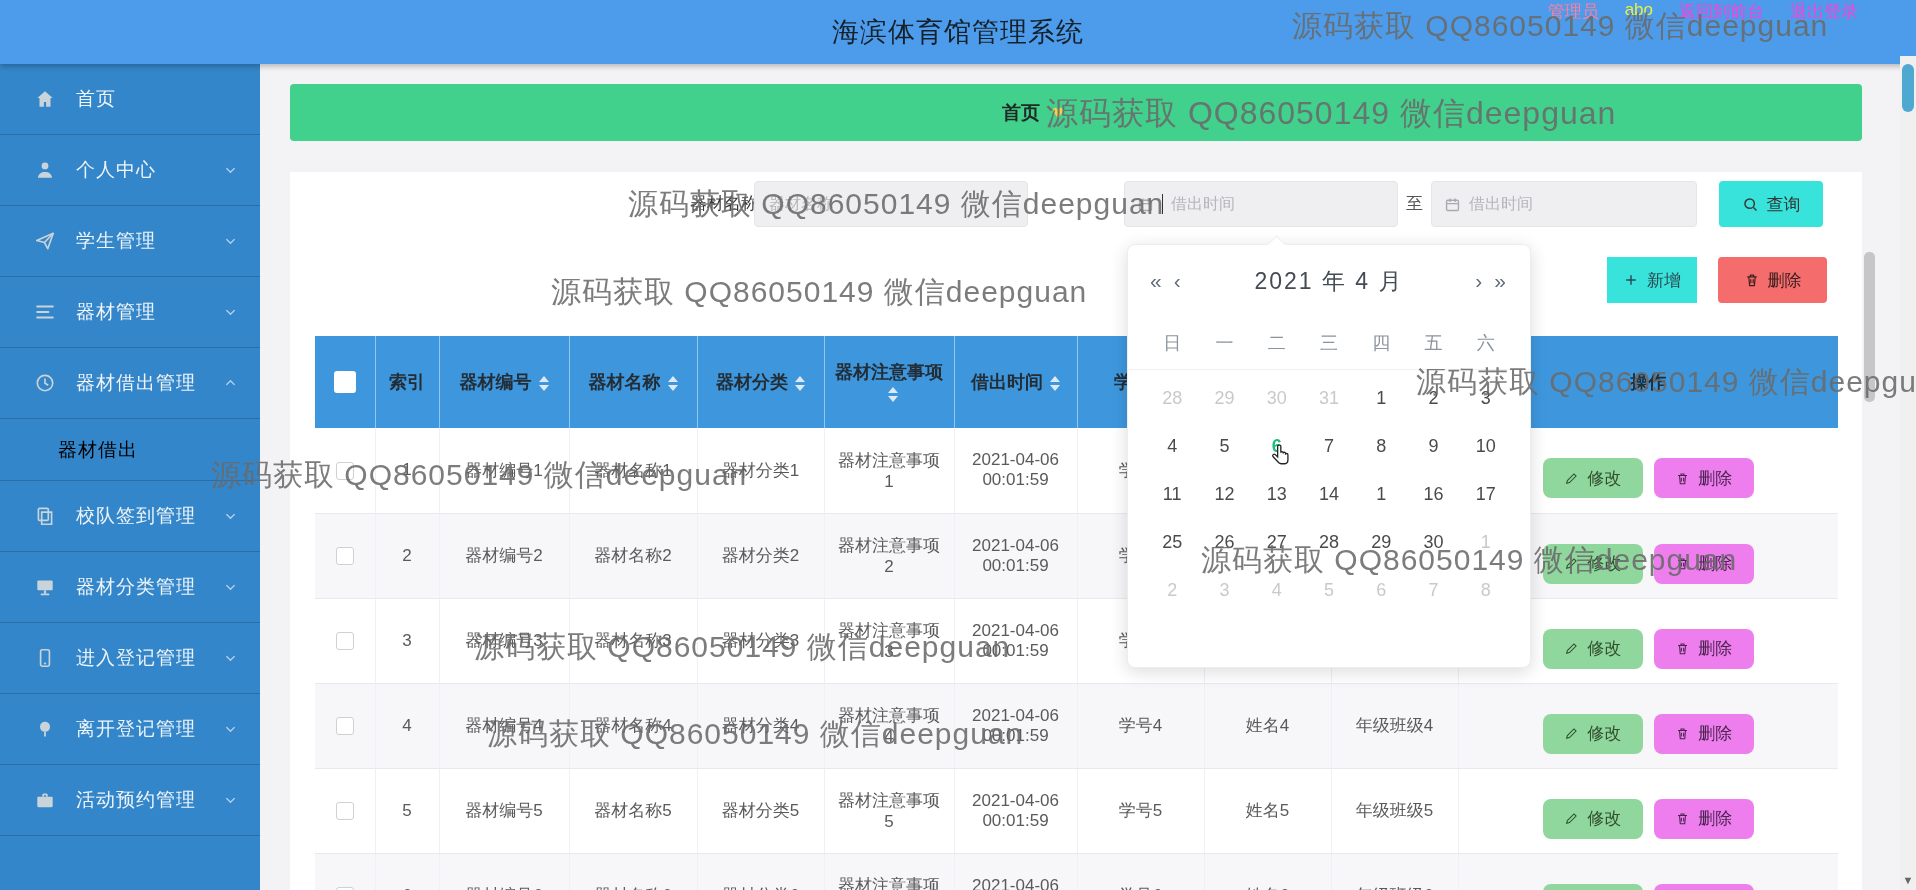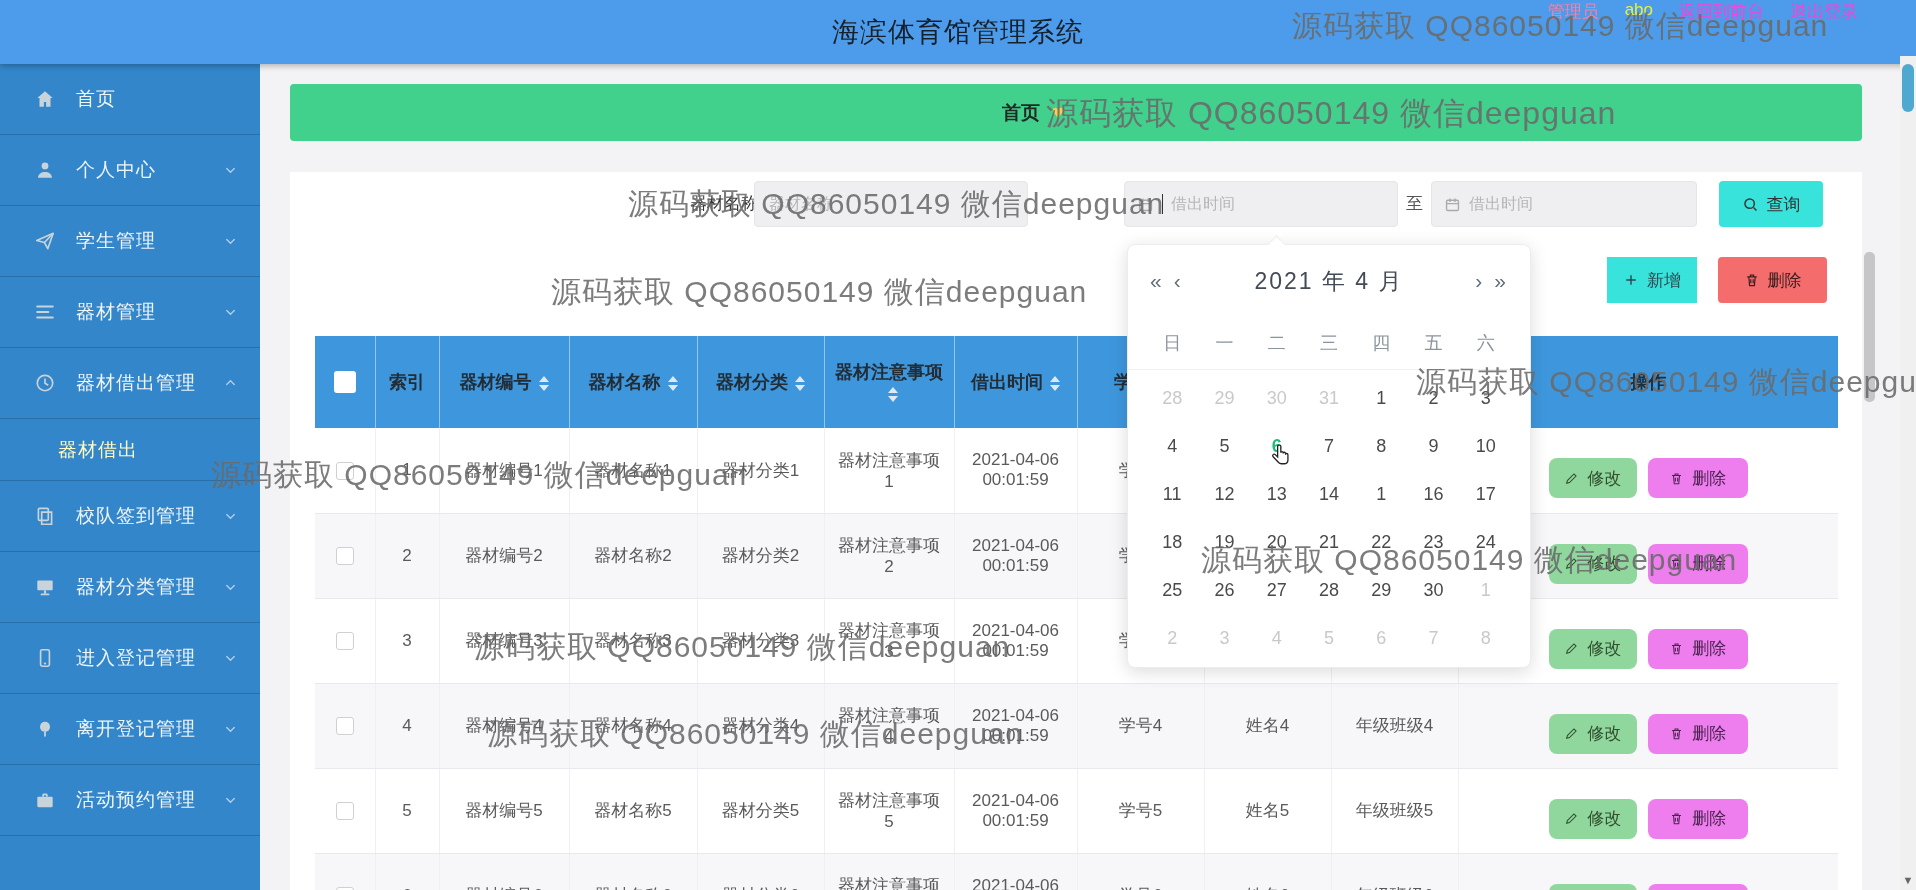--- a/index.html
+++ b/index.html
@@ -22,21 +22,21 @@
     background:#3486ca; z-index:5; overflow:hidden; }
   .side-item { position:relative; height:71px; display:flex; align-items:center;
     padding-left:34px; color:#eef4f8; font-size:19px; letter-spacing:1px;
     border-bottom:1px solid rgba(12,54,88,.28); cursor:pointer; }
   .side-item .ico { width:26px; height:22px; margin-right:16px; color:#c9d3da; flex:0 0 26px; }
   .side-item .ico svg { width:22px; height:22px; display:block; }
   .side-item .chev { position:absolute; right:22px; top:50%; transform:translateY(-50%);
     color:rgba(255,255,255,.6); }
   .side-item .chev svg { width:15px; height:15px; display:block; }
   .side-sub { height:62px; display:flex; align-items:center; padding-left:58px;
-    color:#fef9c3; font-size:19px; letter-spacing:1px; border-bottom:1px solid rgba(12,54,88,.28);
+    color:#000000; font-size:19px; letter-spacing:1px; border-bottom:1px solid rgba(12,54,88,.28);
     cursor:pointer; }
 
   
   .crumb-bar { position:absolute; left:290px; top:84px; width:1572px; height:57px;
     background:#41d18d; border-radius:4px; display:flex; align-items:center;
     padding-left:712px; z-index:2; }
   .crumb-home { font-size:19px; font-weight:bold; color:#202a24; }
   .crumb-heart { color:#f7ce4e; font-size:20px; margin-left:12px; }
 
   
@@ -86,21 +86,21 @@
   .tbl tr.even td { background:#f7f7fa; }
   .sort { display:inline-flex; flex-direction:column; gap:3px; margin-left:7px;
     vertical-align:middle; }
   .sort i { width:0; height:0; border-left:5px solid transparent; border-right:5px solid transparent; display:block; }
   .sort .up { border-bottom:6px solid #ddeaf6; }
   .sort .dn { border-top:6px solid #ddeaf6; }
   .cb { display:inline-block; background:#fff; border:1px solid #cfcfd6; border-radius:3px;
     cursor:pointer; vertical-align:middle; }
   .cb-head { width:22px; height:22px; border:none; }
   .cb-row { width:18px; height:18px; }
-  .btn-edit { width:88px; height:40px; background:#90d79e; border-radius:8px;
+  .btn-edit { width:100px; height:40px; background:#90d79e; border-radius:8px;
     font-size:17px; color:#32502f;margin-top:16px; }
   .btn-rowdel { width:100px; height:40px; background:#ee7ded; border-radius:8px;
     font-size:17px; color:#4b2450; margin-left:11px; }
 
   
   .cal-pop { position:absolute; left:1127px; top:244px; width:404px; height:424px;
     background:#fff; border:1px solid #ededf0; border-radius:8px;
     box-shadow:0 4px 18px rgba(0,0,0,.14); z-index:20; }
   .cal-notch { position:absolute; left:142px; top:-7px; width:13px; height:13px;
     background:#fff; transform:rotate(45deg); border-left:1px solid #ededf0;
@@ -582,29 +582,20 @@
       <div class="cal-row">
         <span class="cal-day">11</span>
         <span class="cal-day">12</span>
         <span class="cal-day">13</span>
         <span class="cal-day">14</span>
         <span class="cal-day">1</span>
         <span class="cal-day">16</span>
         <span class="cal-day">17</span>
       </div>
       <div class="cal-row">
-        <span class="cal-day">18</span>
-        <span class="cal-day">19</span>
-        <span class="cal-day">20</span>
-        <span class="cal-day">21</span>
-        <span class="cal-day">22</span>
-        <span class="cal-day">23</span>
-        <span class="cal-day">24</span>
-      </div>
-      <div class="cal-row">
         <span class="cal-day">25</span>
         <span class="cal-day">26</span>
         <span class="cal-day">27</span>
         <span class="cal-day">28</span>
         <span class="cal-day">29</span>
         <span class="cal-day">30</span>
         <span class="cal-day muted">1</span>
       </div>
       <div class="cal-row">
         <span class="cal-day muted">2</span>

